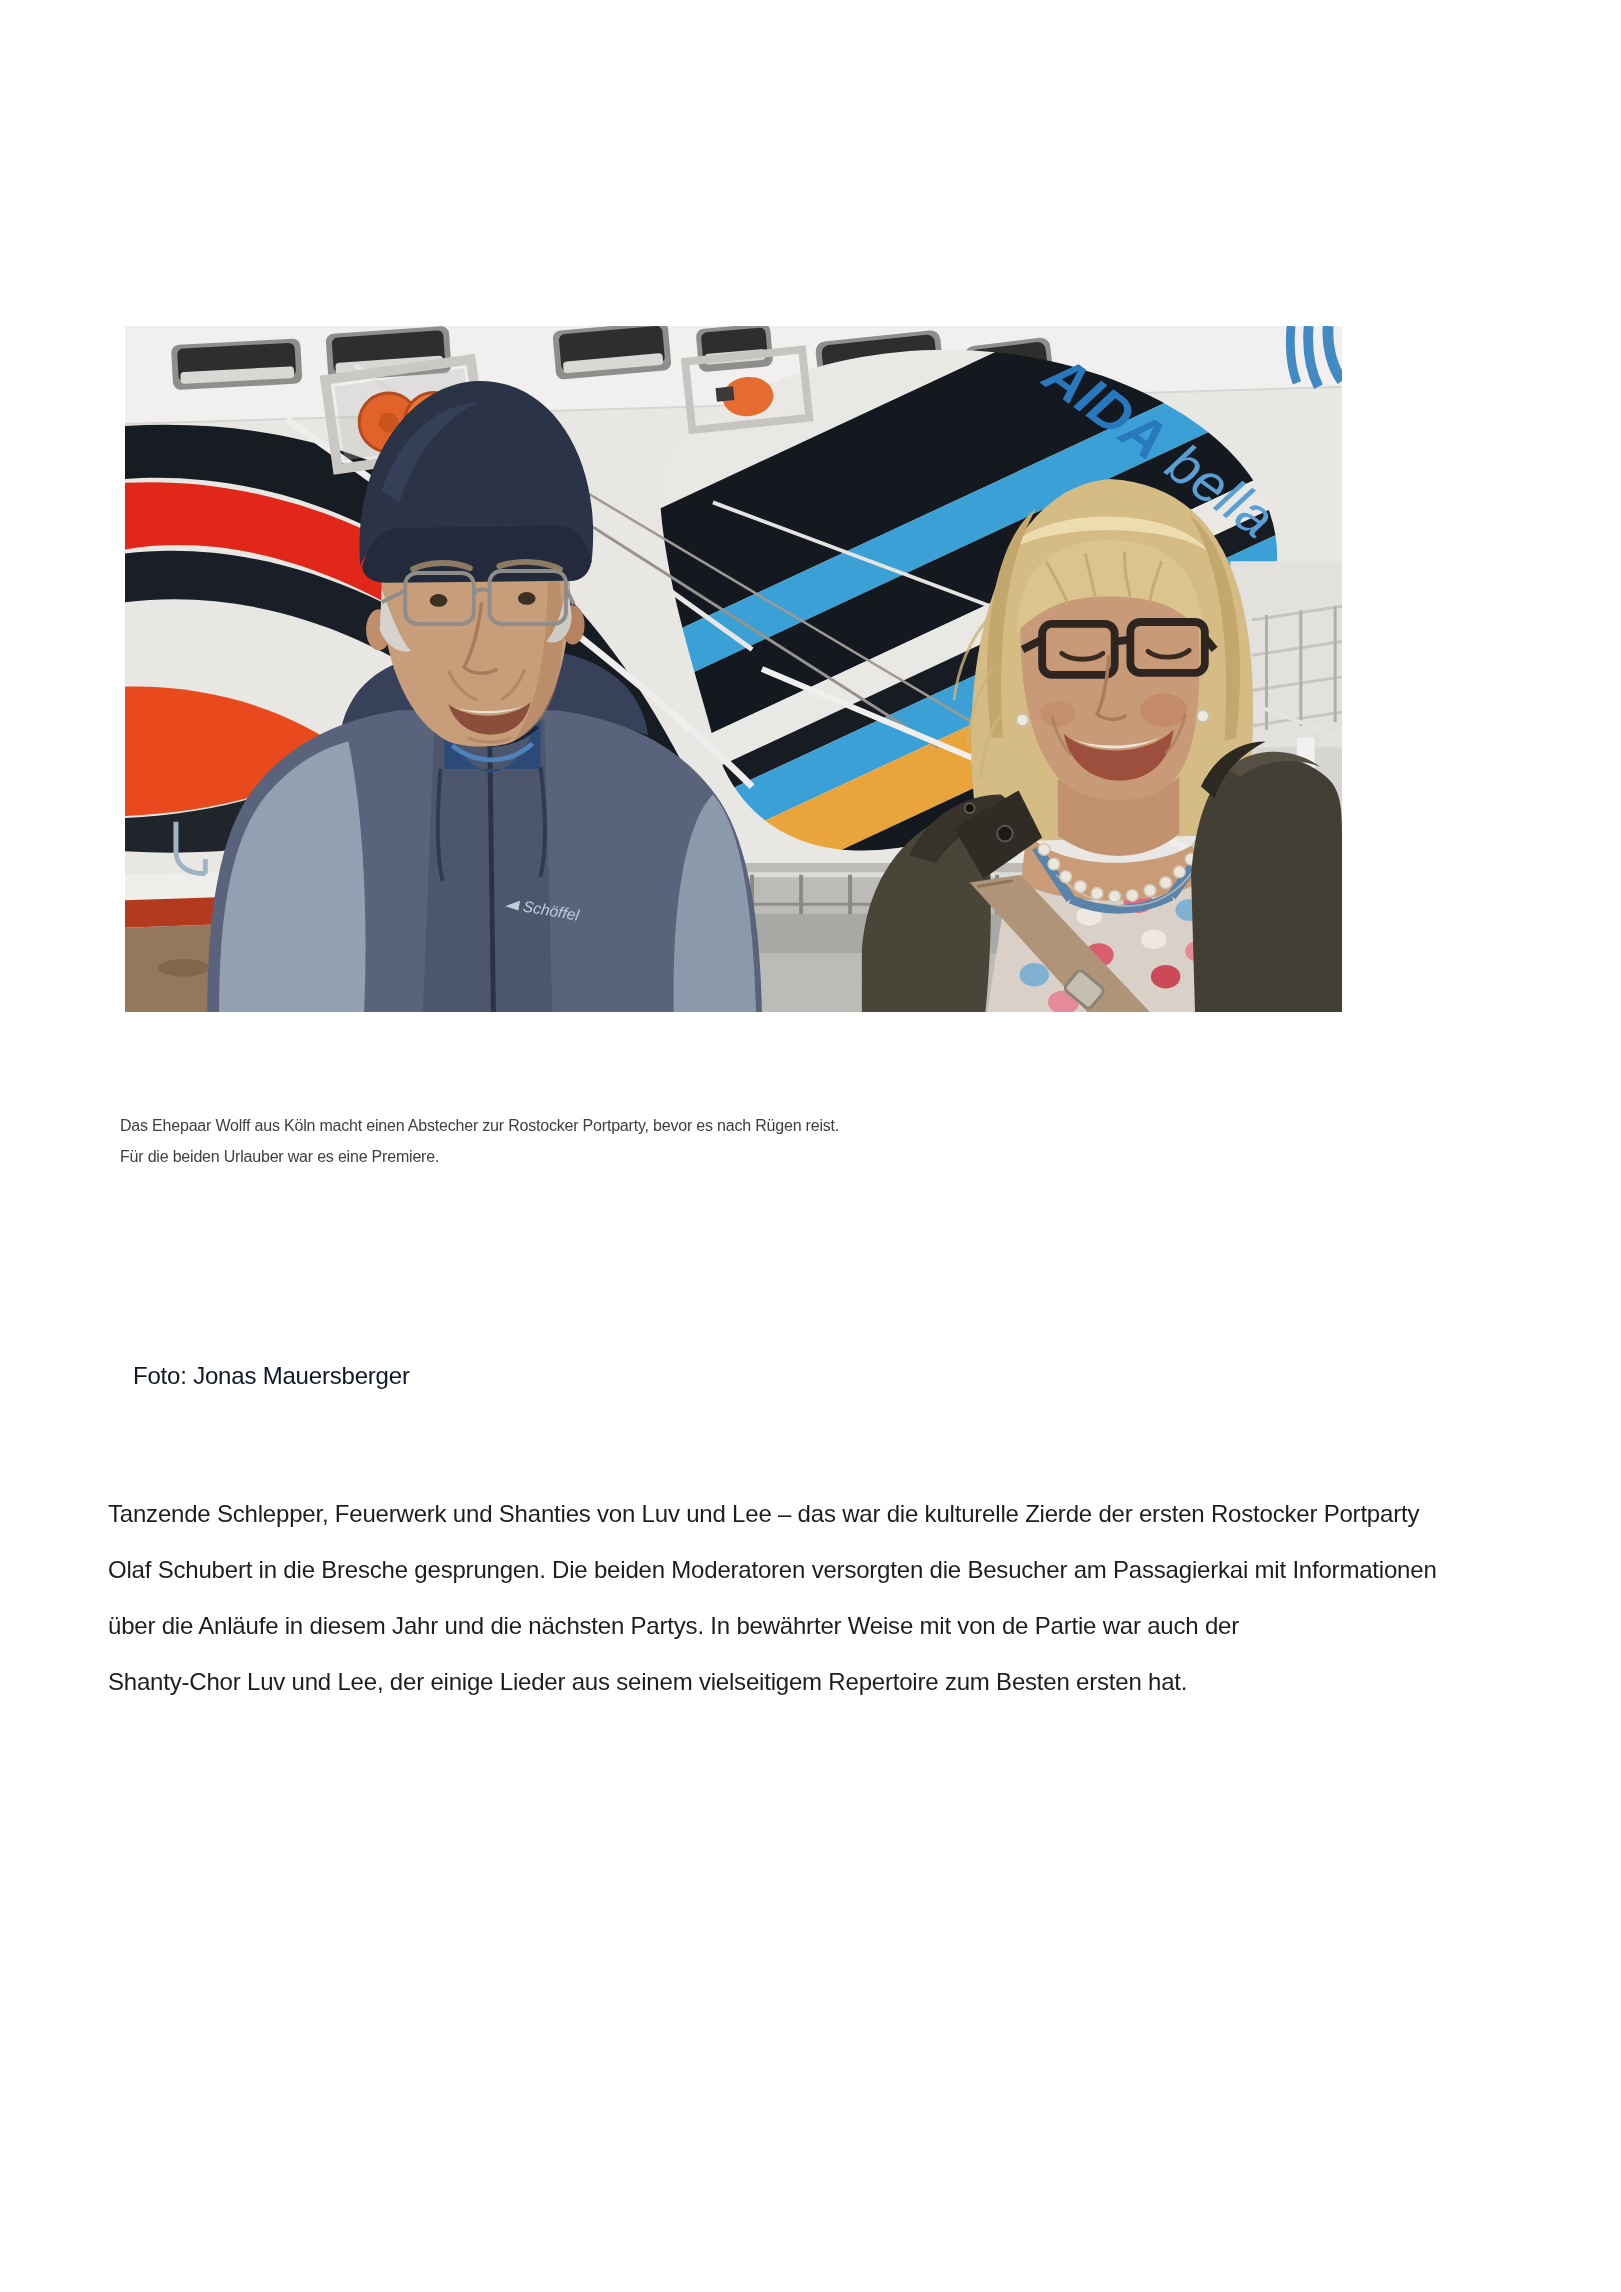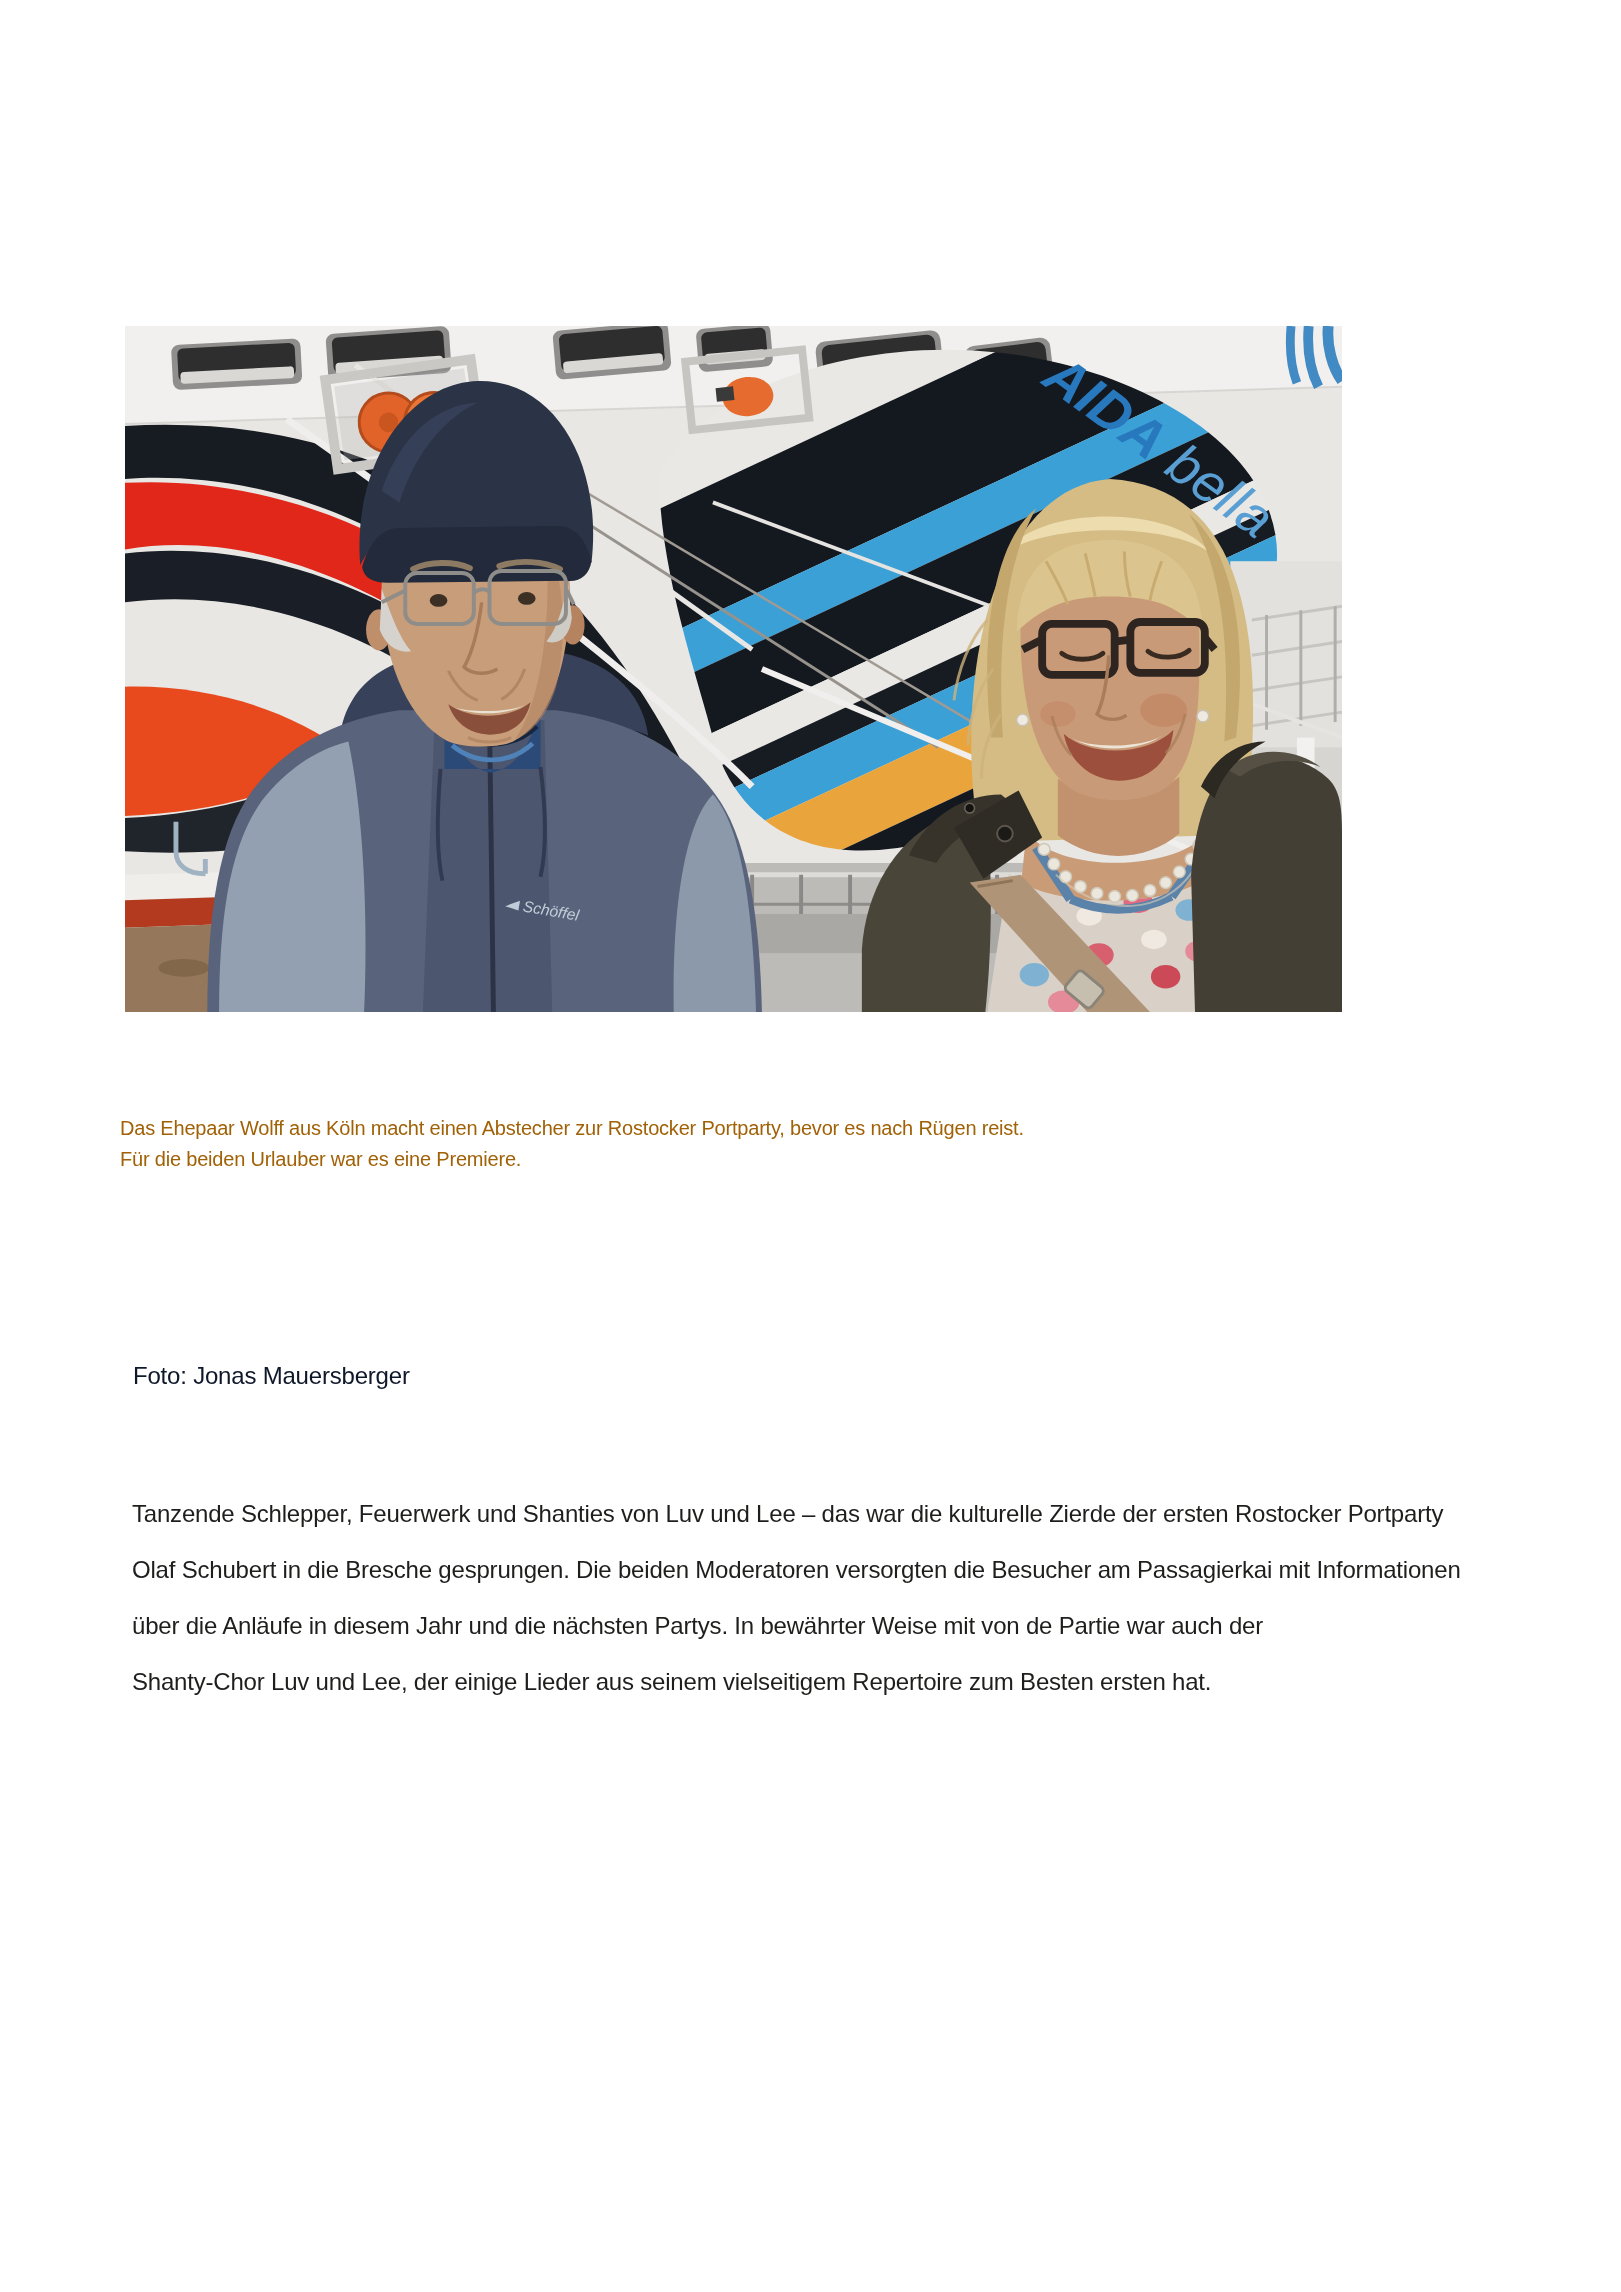--- a/index.html
+++ b/index.html
@@ -1,24 +1,24 @@
 <!DOCTYPE html>
 <html><head>
 <meta charset="utf-8">
 <style>
   html,body{margin:0;padding:0;}
   body{background:#ffffff;font-family:"Liberation Sans",sans-serif;}
   .page{position:relative;width:1621px;height:2293px;background:#ffffff;overflow:hidden;}
   .photo{position:absolute;left:125px;top:326px;width:1217px;height:686px;margin:0;}
   .photo svg{display:block;width:100%;height:100%;}
-  .caption{position:absolute;left:120px;margin:0;font-size:20px;letter-spacing:-0.2px;color:#a16207;white-space:nowrap;}
+  .caption{position:absolute;left:120px;margin:0;font-size:16px;letter-spacing:-0.2px;color:#404040;white-space:nowrap;}
   #cap1{top:1117px;}
   #cap2{top:1148px;}
   .credit{position:absolute;left:133px;top:1362px;margin:0;font-size:24px;letter-spacing:-0.2px;color:#0f172a;white-space:nowrap;}
-  .article{position:absolute;left:108px;top:1486px;width:1470px;margin-left:24px;}
+  .article{position:absolute;left:108px;top:1486px;width:1470px;}
   .article p{margin:0;font-size:24px;line-height:56px;letter-spacing:-0.2px;color:#1e1e1c;white-space:nowrap;}
 </style>
 </head>
 <body>
 
 <div class="page">
 
   <figure class="photo">
     <svg viewBox="0 0 1242 700" xmlns="http://www.w3.org/2000/svg">
       <defs>

